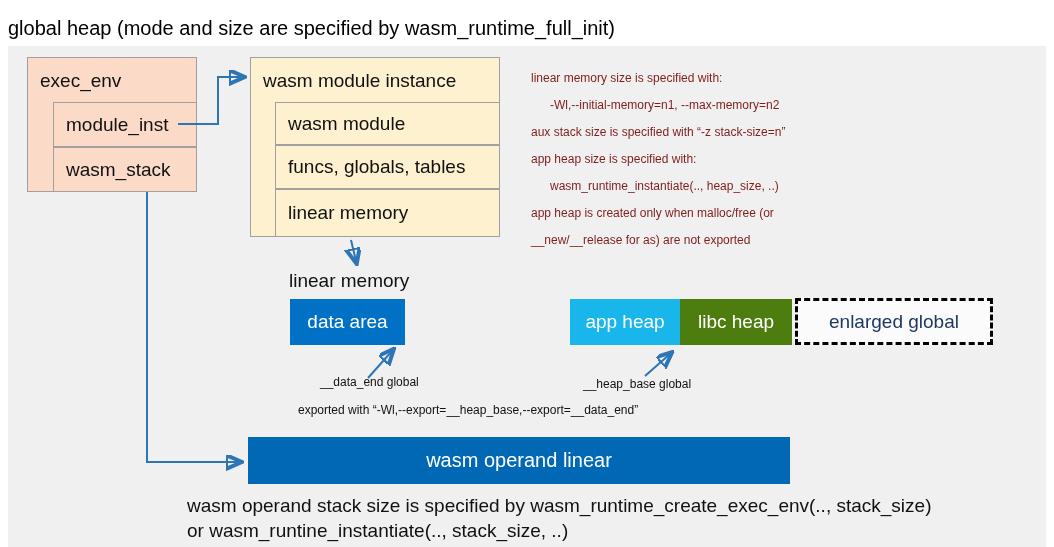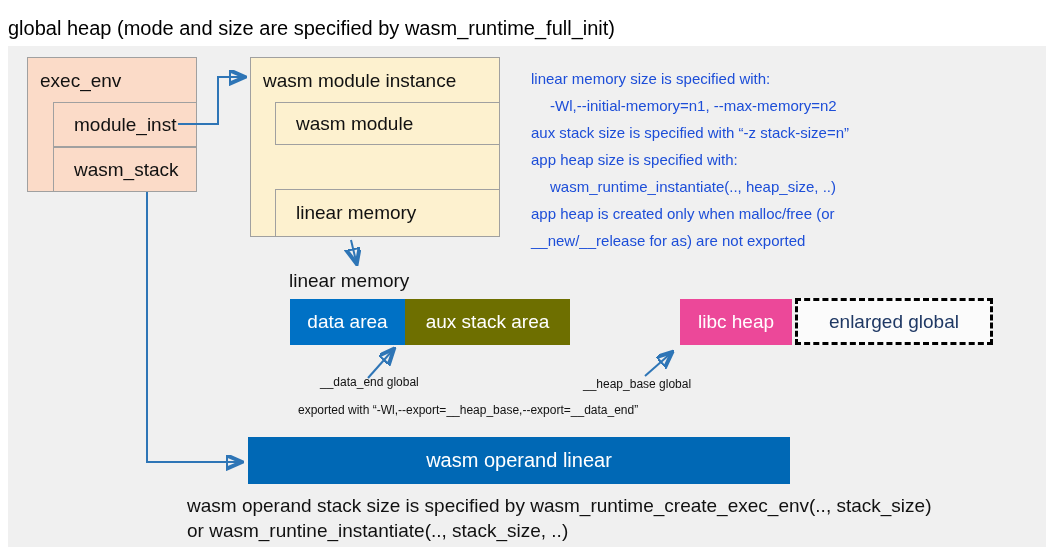--- a/index.html
+++ b/index.html
@@ -24,53 +24,53 @@
     position: absolute;
     left: 8px; top: 34px;
     width: 1038px; height: 507px;
     background: #f0f0f0;
   }
   .box {
     position: absolute;
     border: 1px solid #a0a0a0;
     display: flex;
     align-items: center;
-    padding-left: 20px;
+    padding-left: 12px;
     font-size: 19px;
     color: #111111;
     white-space: nowrap;
   }
   .salmon { background: #fbdbc8; }
   .cream  { background: #fdf1cf; }
   .outerbox { position: absolute; border: 1px solid #a0a0a0; }
   .outerbox .hdr {
     position: absolute; left: 0; top: 0; right: 0; height: 45px;
     display: flex; align-items: center; padding-left: 12px;
     font-size: 19px; color: #111111; white-space: nowrap;
   }
   .notes {
     position: absolute;
     left: 531px; top: 53px;
-    font-size: 15px; line-height: 27px; color: #1d4ed8;
+    font-size: 12px; line-height: 27px; color: #7f1d1d;
     white-space: nowrap;
   }
   .notes .indent { padding-left: 19px; }
   .lm-label {
     position: absolute; left: 289px; top: 258px;
     font-size: 19px; color: #111111; white-space: nowrap;
   }
   .seg {
     position: absolute; top: 287px; height: 46px;
     display: flex; align-items: center; justify-content: center;
     font-size: 19px; color: #ffffff; white-space: nowrap;
   }
   .seg-data  { left: 290px; width: 115px; background: #0071c5; }
   .seg-aux   { left: 405px; width: 165px; background: #6e6f00; }
   .seg-app   { left: 570px; width: 110px; background: #18b6ea; }
-  .seg-libc  { left: 680px; width: 112px; background: #ec4899; }
+  .seg-libc  { left: 680px; width: 112px; background: #4d7c0f; }
   .seg-enlarged {
     left: 795px; width: 198px; top: 286px; height: 47px;
     background: #fbfbfb;
     border: 3px dashed #000000;
     color: #1f3864;
   }
   .g-label {
     position: absolute; font-size: 12px; color: #111111; white-space: nowrap;
   }
   .lbl-dataend  { left: 320px; top: 363px; }
@@ -107,35 +107,36 @@
   <div class="outerbox salmon" style="left:27px; top:45px; width:170px; height:135px;">
     <div class="hdr">exec_env</div>
   </div>
   <div class="box salmon" style="left:53px; top:90px; width:144px; height:45px;">module_inst</div>
   <div class="box salmon" style="left:53px; top:135px; width:144px; height:45px;">wasm_stack</div>
 
   <div class="outerbox cream" style="left:250px; top:45px; width:250px; height:180px;">
     <div class="hdr">wasm module instance</div>
   </div>
   <div class="box cream" style="left:275px; top:90px; width:225px; height:43px;">wasm module</div>
+  <div class="box cream" style="left:275px; top:133px; width:225px; height:44px;">funcs, globals, tables</div>
   <div class="box cream" style="left:275px; top:177px; width:225px; height:48px;">linear memory</div>
 
   <div class="notes">
     <div>linear memory size is specified with:</div>
     <div class="indent">-Wl,--initial-memory=n1, --max-memory=n2</div>
     <div>aux stack size is specified with “-z stack-size=n”</div>
     <div>app heap size is specified with:</div>
     <div class="indent">wasm_runtime_instantiate(.., heap_size, ..)</div>
     <div>app heap is created only when malloc/free (or</div>
     <div>__new/__release for as) are not exported</div>
   </div>
 
   <div class="lm-label">linear memory</div>
   <div class="seg seg-data">data area</div>
-  <div class="seg seg-aux">aux stack area</div>
+  <div class="seg seg-app">app heap</div>
   <div class="seg seg-libc">libc heap</div>
   <div class="seg seg-enlarged">enlarged global</div>
 
   <div class="g-label lbl-dataend">__data_end global</div>
   <div class="g-label lbl-heapbase">__heap_base global</div>
   <div class="g-label lbl-export">exported with “-Wl,--export=__heap_base,--export=__data_end”</div>
 
   <div class="operand-bar">wasm operand linear</div>
   <div class="bottom-note bn1">wasm operand stack size is specified by wasm_runtime_create_exec_env(.., stack_size)</div>
   <div class="bottom-note bn2">or wasm_runtine_instantiate(.., stack_size, ..)</div>

